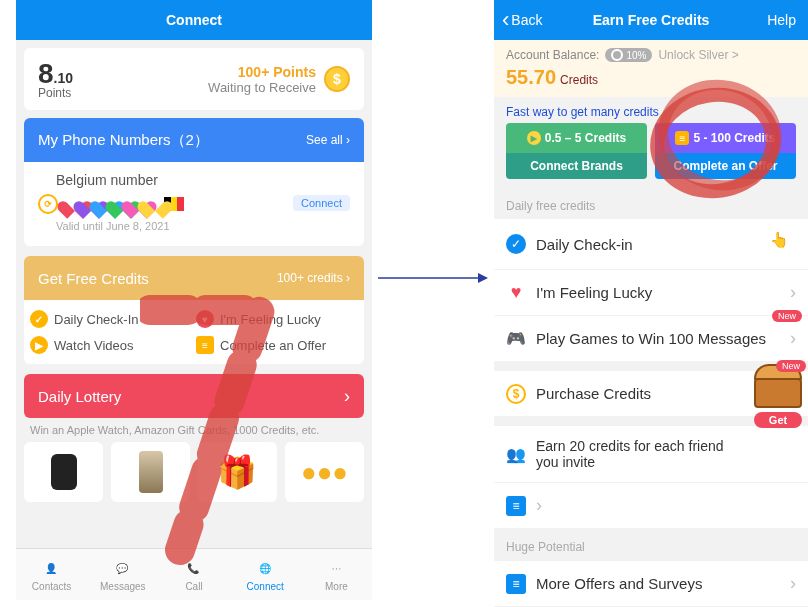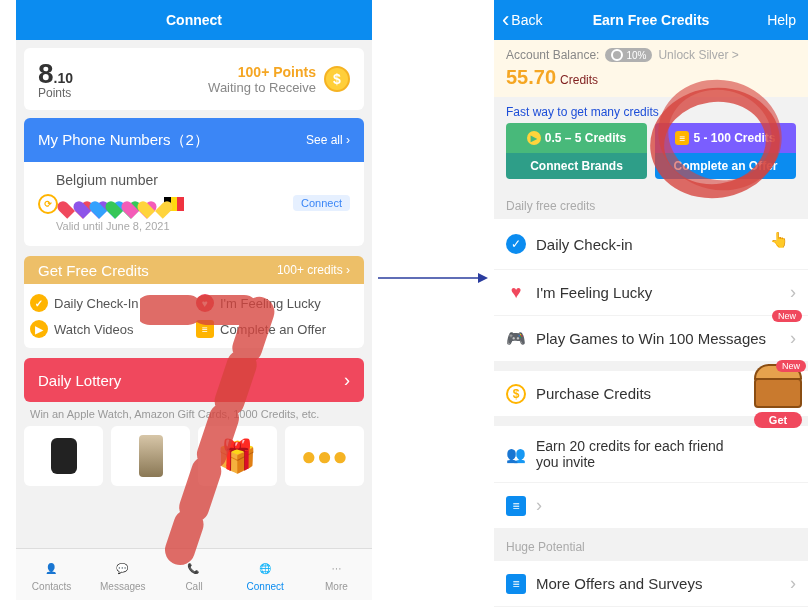--- a/index.html
+++ b/index.html
@@ -59,21 +59,21 @@
   .h-blue::before,.h-blue::after{background:#33a1fd;}
   .h-green::before,.h-green::after{background:#35c759;}
   .h-pink::before,.h-pink::after{background:#f45cb8;}
   .h-yellow::before,.h-yellow::after{background:#ffd43c;}
   .flag-be { width:20px; height:14px; display:inline-flex; margin-left:4px;}
   .flag-be span{flex:1;}
   .badge-ring { width:20px;height:20px;border-radius:50%;border:2px solid #ffb400;display:flex;align-items:center;justify-content:center;font-size:9px;font-weight:bold;color:#ffb400;margin-right:6px;}
   .primary-pill { background:#e6f0ff; color:#3b86f6; font-size:11px; padding:2px 8px; border-radius:4px; float:right;}
   .valid { font-size:11px; color:#aaa; margin-left:18px; margin-top:2px;}
 
-  .gold-head { background:#edbf68; color:#fff; border-radius:6px 6px 0 0; margin:10px 8px 0 8px; height:28px; display:flex;align-items:center;padding:0 14px;justify-content:space-between;font-size:15px;}
+  .gold-head { background:#edbf68; color:#fff; border-radius:6px 6px 0 0; margin:10px 8px 0 8px; height:44px; display:flex;align-items:center;padding:0 14px;justify-content:space-between;font-size:15px;}
   .credits-body { background:#fff; margin:0 8px; border-radius:0 0 6px 6px; padding:10px 6px; display:grid; grid-template-columns:1fr 1fr; gap:8px 4px;}
   .credit-item { display:flex; align-items:center; font-size:13px; color:#555;}
   .ci-icon { width:18px;height:18px;border-radius:50%;margin-right:6px;display:flex;align-items:center;justify-content:center;font-size:10px;color:#fff;font-weight:bold;}
 
   .lottery-head { background:#f0485d; color:#fff; border-radius:6px; margin:10px 8px 0 8px; height:44px; display:flex;align-items:center;padding:12px 14px;justify-content:space-between;font-size:15px;}
   .lottery-sub { font-size:11px; color:#999; margin:6px 14px;}
   .prizes { display:flex; gap:8px; margin:4px 8px;}
   .prize { flex:1; background:#fff; border-radius:6px; height:60px; display:flex;align-items:center;justify-content:center;}
 
   .tabbar { position:absolute; bottom:0; left:0; right:0; height:52px; background:#f9f9f9; border-top:1px solid #ddd; display:flex;}

